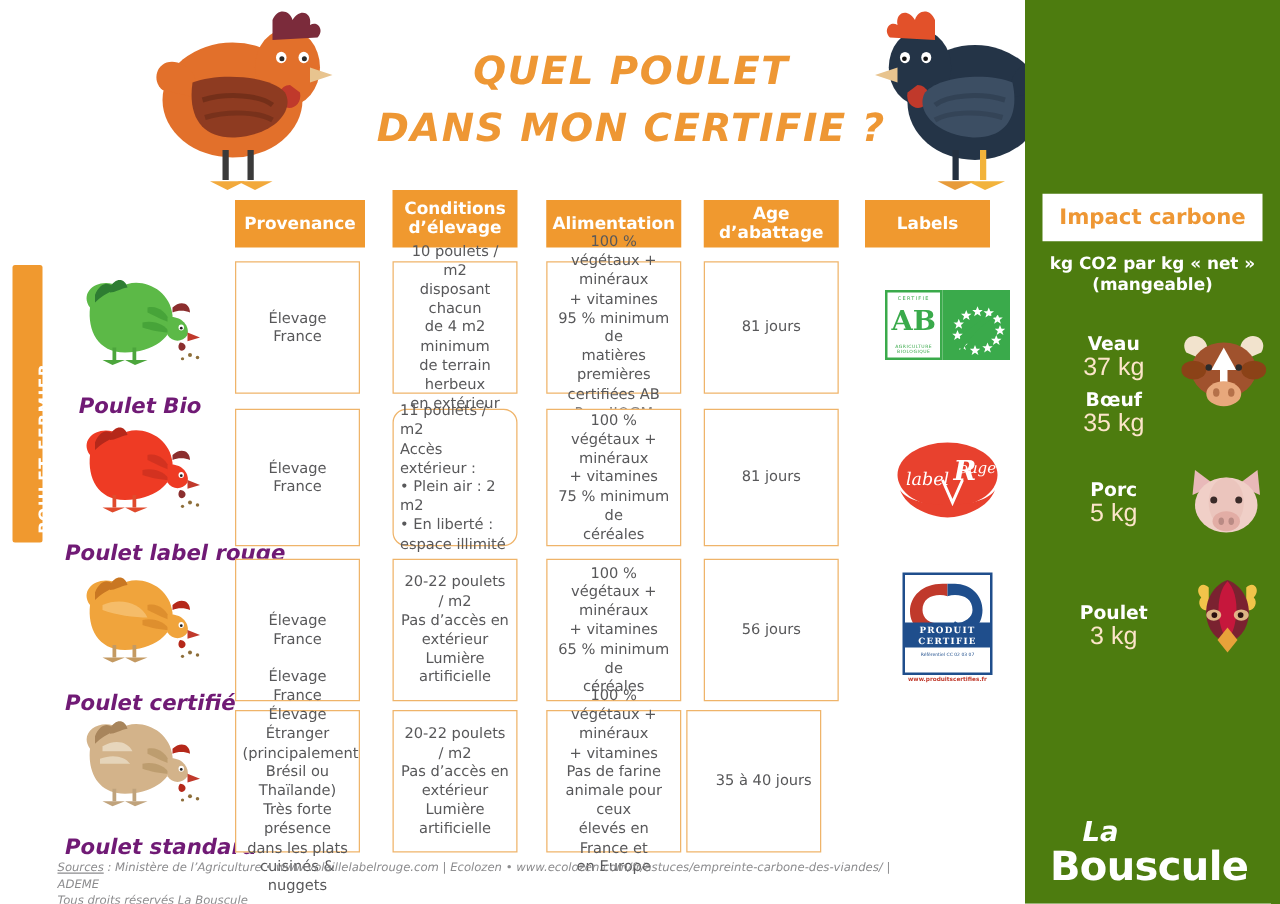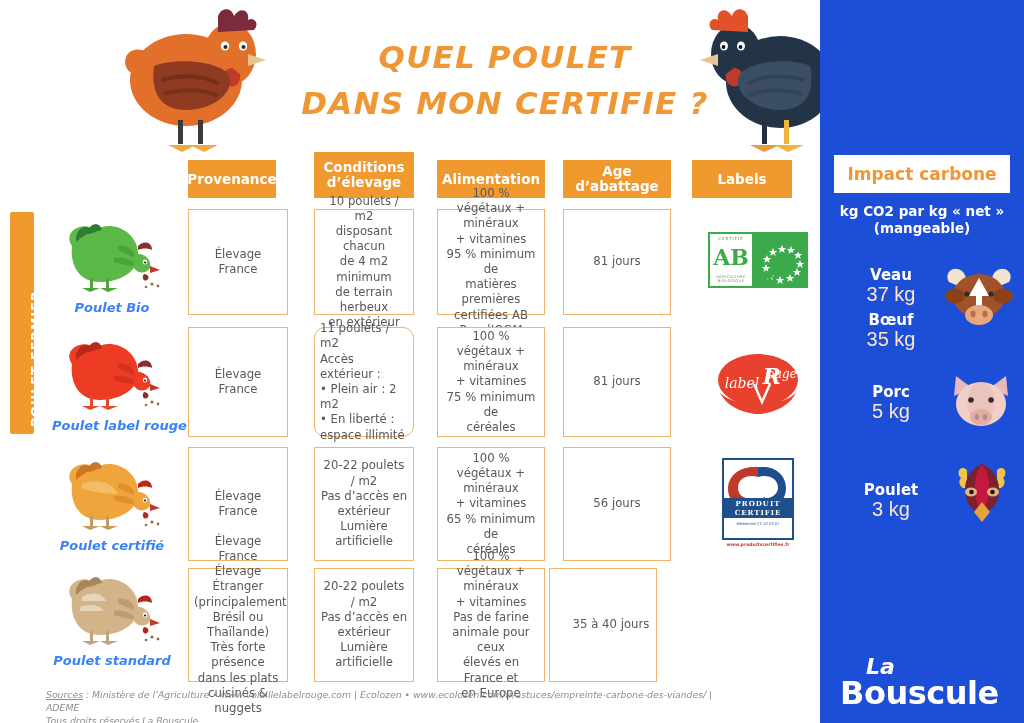--- a/index.html
+++ b/index.html
@@ -28,21 +28,21 @@
   }
   .title .l2 { font-size: 31px; }
 
   
   .hen-top-left { position:absolute; left:112px; top:2px; width:175px; height:160px; }
   .hen-top-right { position:absolute; left:700px; top:2px; width:150px; height:160px; }
 
   
   .right-panel {
     position: absolute; right: 0; top: 0; width: 204px; height: 723px;
-    background: #1d4ed8;
+    background: #4d7c0f;
   }
   .impact-box {
     position:absolute; left: 14px; top: 155px; width: 176px; height: 38px;
     background: #fff; display:flex; align-items:center; justify-content:center;
   }
   .impact-box span {
     color:#EE9734; font-size: 17px; font-weight: bold;
     font-family:"DejaVu Sans", sans-serif;
   }
   .impact-sub {
@@ -92,22 +92,22 @@
     font-family:"DejaVu Sans", sans-serif;
   }
   .cell.left-al { text-align:left;border-radius:11px; }
   .cell .inner { width:100%; }
   .cell .bullets { display:inline-block; text-align:left; }
 
   
   .hen-cell { position:absolute; width:120px; }
   .hen-img { width:110px; height:82px; }
   .hen-name {
-    text-align:center; color:#3b82f6; font-size:13px; font-weight:bold; font-style:italic;
-    margin-top:2px; font-family:"DejaVu Sans", sans-serif; white-space:nowrap;
+    text-align:center; color:#701a75; font-size:17px; font-weight:bold; font-style:italic;
+    margin-top:16px; font-family:"DejaVu Sans", sans-serif; white-space:nowrap;
   }
 
   
   .label-logo { position:absolute;margin-left:16px; }
 
   .ab-logo { width:100px; height:56px; display:flex; }
   .ab-left { width:46px; height:56px; background:#fff; border:2px solid #3AAA4B; position:relative; }
   .ab-left .tiny-top { position:absolute; top:2px; left:0; width:100%; text-align:center;
      font-size:4px; letter-spacing:1px; color:#3AAA4B; font-family:"DejaVu Sans", sans-serif;}
   .ab-left .ab-txt { position:absolute; top:12px; left:0; width:100%; text-align:center;
@@ -263,21 +263,21 @@
         <path d="M29 40 L37 50 L29 60 L21 50 Z" fill="#E8A23A"></path>
       </svg>
     </div>
 
     <div class="logo-wrap">
       <div class="logo-la">La</div>
       <div class="logo-main">Bouscule</div>
     </div>
   </div>
 
-  <div class="col-head" style="left:188px; top:160px; width:88px;">
+  <div class="col-head" style="left:188px; top:160px; width:104px;">
     <span>Provenance</span>
   </div>
   <div class="col-head" style="left:437px; top:160px; width:108px;">
     <span>Alimentation</span>
   </div>
   <div class="col-head" style="left:314px; top:152px; width:100px; height:46px;">
     <span>
       <span>Conditions</span><br>
       <span>d’élevage</span>
     </span>

